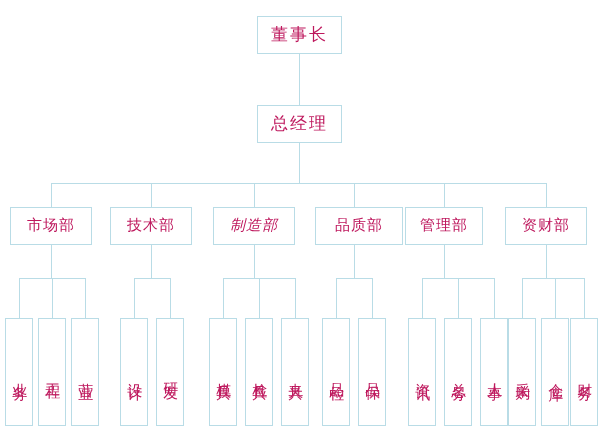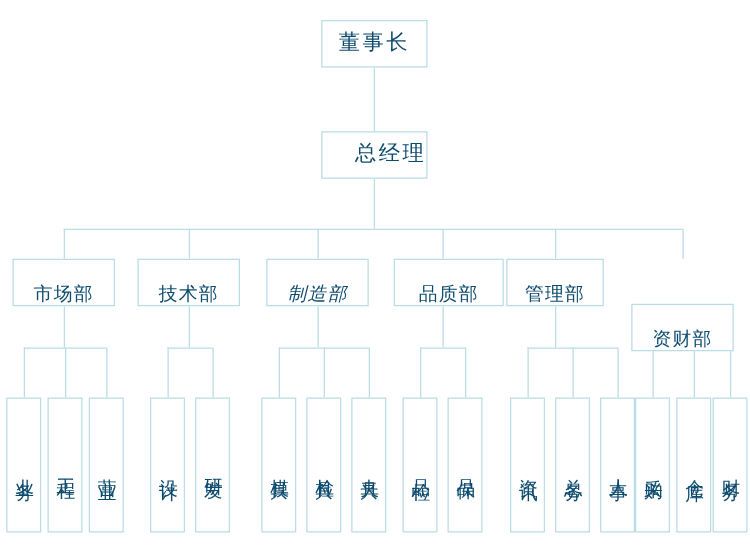--- a/index.html
+++ b/index.html
@@ -13,35 +13,34 @@
     height: 440px;
     background: #ffffff;
     font-family: "DejaVu Sans", "Liberation Sans", sans-serif;
     overflow: hidden;
   }
   .node {
     position: absolute;
     box-sizing: border-box;
     border: 1px solid #b9dce6;
     background: #ffffff;
-    color: #0c4a6e;
+    color: #be185d;
     display: flex;
     align-items: center;
     justify-content: center;
     text-align: center;
     line-height: 1.15;
   }
   .node.top {
     font-size: 17px;
     letter-spacing: 2px;
   }
   .node.dept {
     font-size: 15px;
     letter-spacing: 1px;
-    align-items: flex-end;
   }
   .node.leaf {
     font-size: 15px;
     writing-mode: vertical-rl;
     text-orientation: upright;
     letter-spacing: 3px;
     padding-top: 4px;
   }
   .conn {
     position: absolute;
@@ -89,40 +88,40 @@
       <div class="conn v" style="left: 494px; top: 278px; height: 40px;"></div>
       <div class="conn v" style="left: 546px; top: 245px; height: 33px;"></div>
       <div class="conn h" style="left: 522px; top: 278px; width: 62px;"></div>
       <div class="conn v" style="left: 522px; top: 278px; height: 40px;"></div>
       <div class="conn v" style="left: 555px; top: 278px; height: 40px;"></div>
       <div class="conn v" style="left: 584px; top: 278px; height: 40px;"></div>
     </div>
   <div class="node top" style="left: 257px; top: 16px; width: 85px; height: 38px;">
       <span>董事长</span>
     </div>
-  <div class="node top" style="left: 257px; top: 105px; width: 85px; height: 38px; justify-content: flex-end;">
+  <div class="node top" style="left: 257px; top: 105px; width: 85px; height: 38px;">
       <span>总经理</span>
     </div>
   <div id="dept-layer">
       <div class="node dept" style="left: 10px; top: 207px; width: 82px; height: 38px;">
         <span>市场部</span>
       </div>
       <div class="node dept" style="left: 110px; top: 207px; width: 82px; height: 38px;">
         <span>技术部</span>
       </div>
       <div class="node dept" style="left: 213px; top: 207px; width: 82px; height: 38px; font-style: italic;">
         <span>制造部</span>
       </div>
       <div class="node dept" style="left: 315px; top: 207px; width: 88px; height: 38px;">
         <span>品质部</span>
       </div>
       <div class="node dept" style="left: 405px; top: 207px; width: 78px; height: 38px;">
         <span>管理部</span>
       </div>
-      <div class="node dept" style="left: 505px; top: 207px; width: 82px; height: 38px; margin-top: 36px;">
+      <div class="node dept" style="left: 505px; top: 207px; width: 82px; height: 38px;">
         <span>资财部</span>
       </div>
     </div>
   <div id="unit-layer">
       <div class="node leaf" style="left: 5px; top: 318px; width: 28px; height: 108px;">
         <span>业务</span>
       </div>
       <div class="node leaf" style="left: 38px; top: 318px; width: 28px; height: 108px;">
         <span>工程</span>
       </div>

